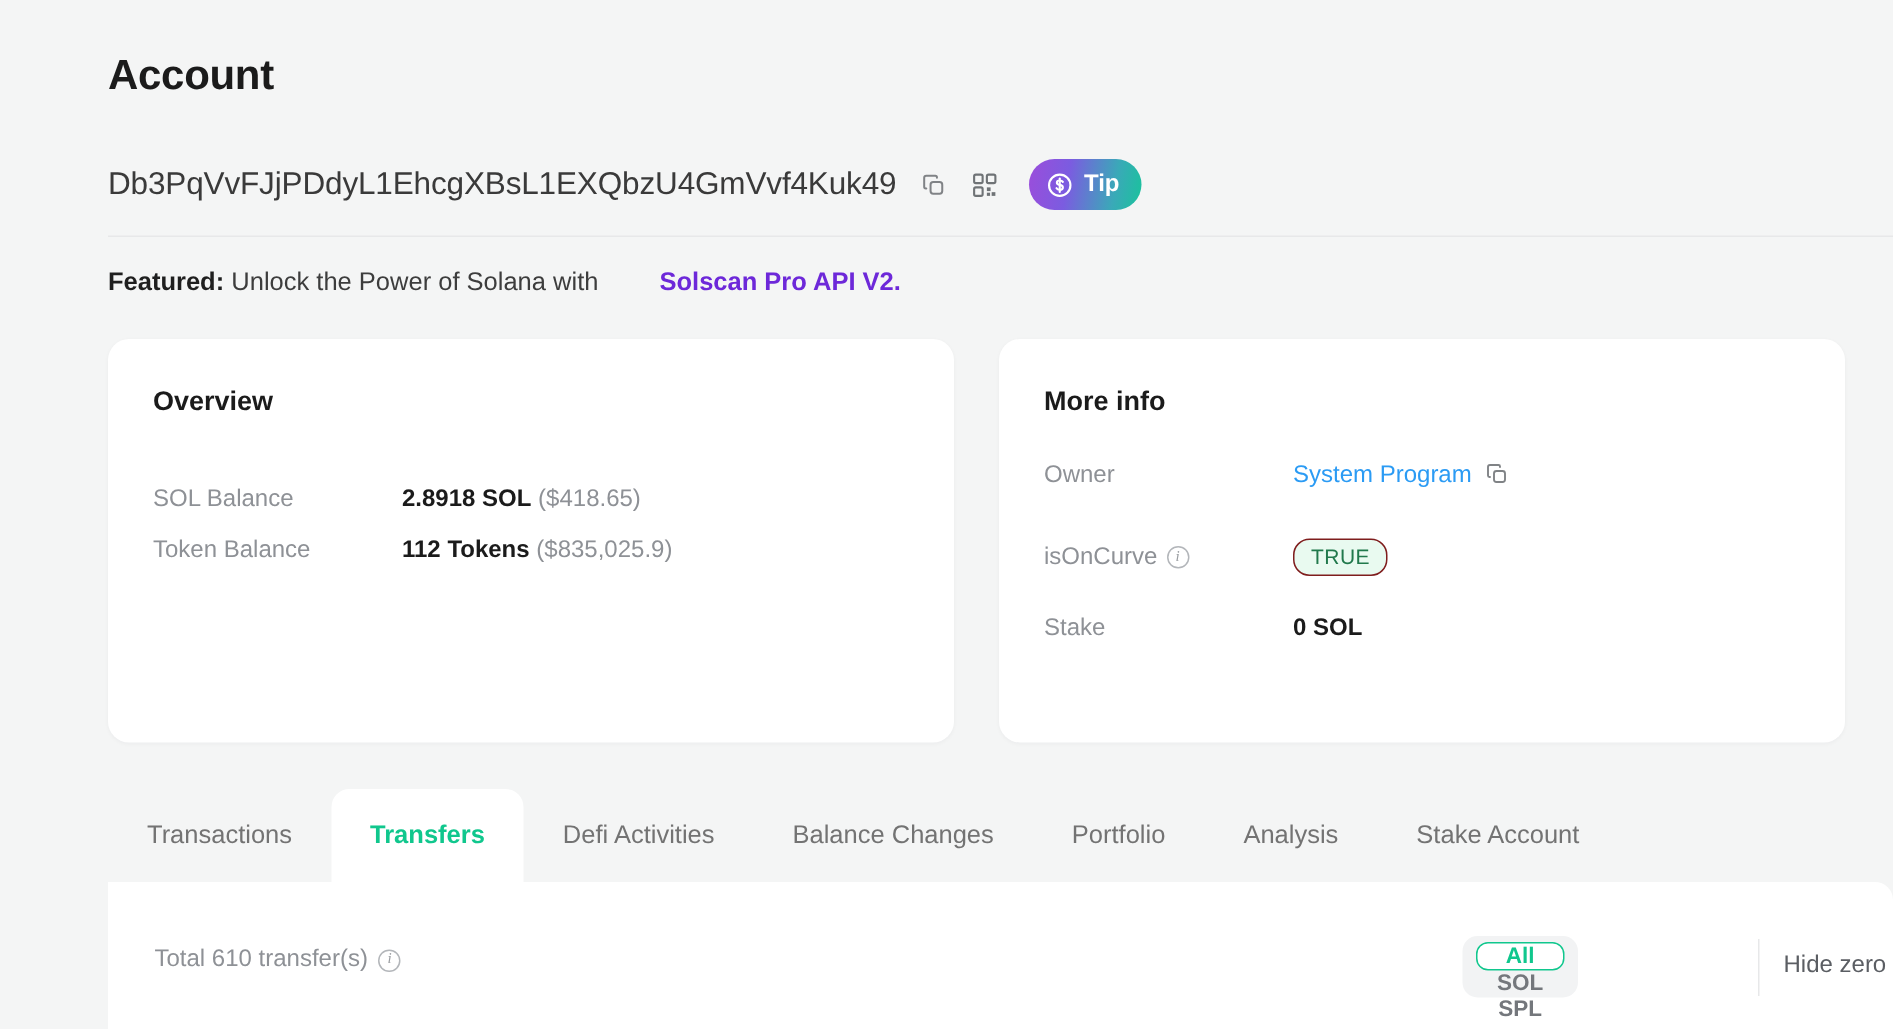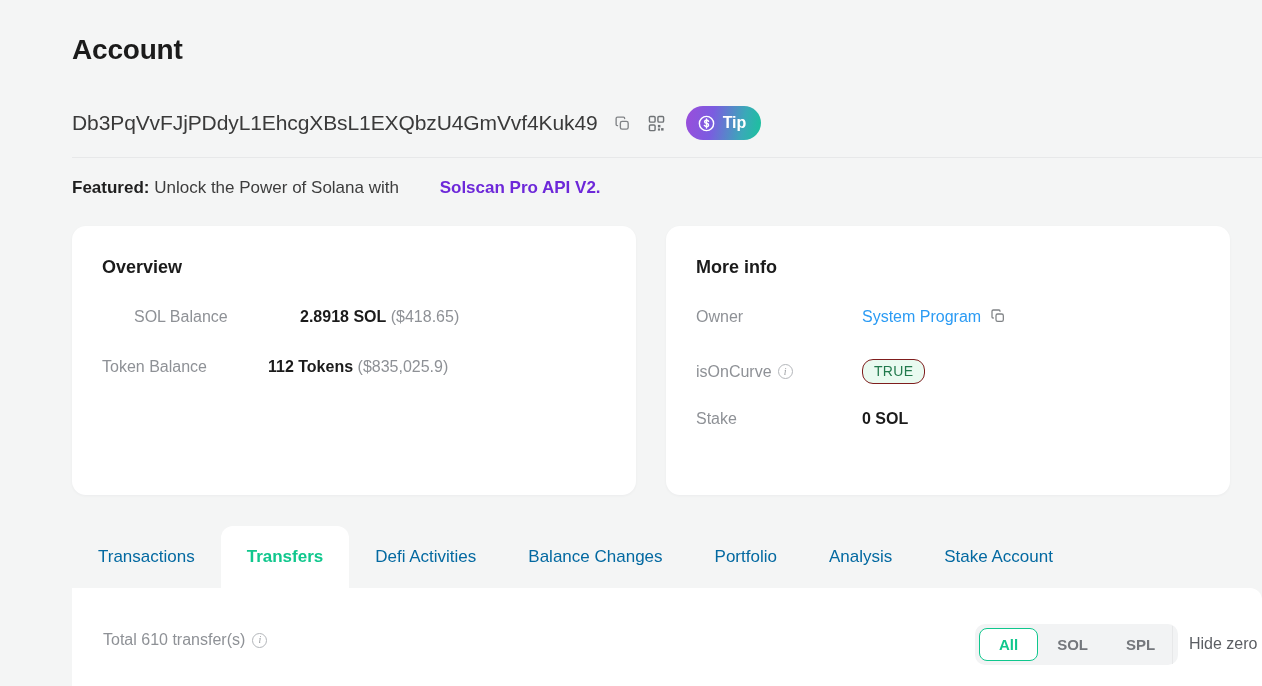--- a/index.html
+++ b/index.html
@@ -127,42 +127,42 @@
     display: flex; align-items: center; justify-content: center; cursor: pointer;
   }
 
   
   .tabs {
     position: absolute; left: 72px; top: 526px; width: 1190px; height: 62px;
     display: flex; align-items: flex-end;
   }
   .tab {
     height: 62px; display: flex; align-items: center; justify-content: center;
-    padding: 0 26px; font-size: 17px; color: #0369a1; cursor: pointer;
+    padding: 0 26px; font-size: 17px; color: #737373; cursor: pointer;
     white-space: nowrap;
   }
   .tab.active {
     background: #ffffff; border-radius: 12px 12px 0 0;
     color: #10c78d; font-weight: 700;
   }
 
   
   .panel {
     position: absolute; left: 72px; top: 588px; width: 1190px; height: 98px;
     background: #ffffff; border-radius: 0 12px 0 0;
   }
   .panel-left {
     position: absolute; left: 31px; top: 43px;
     display: flex; align-items: center; gap: 7px;
     font-size: 16px; color: #8e9196;
   }
   .segmented {
     position: absolute; left: 903px; top: 36px;
     height: 41px; background: #f2f3f4; border-radius: 10px;
-    display: flex; align-items: center; padding: 4px;
+    display: flex; align-items: center; padding: 4px; flex-direction: column;
   }
   .seg {
     height: 33px; padding: 0 19px; display: flex; align-items: center;
     justify-content: center; font-size: 15px; color: #74777c;
     border-radius: 8px; cursor: pointer; font-weight: 700;
   }
   .seg.active {
     background: #ffffff; color: #10c78d;
     border: 1px solid #10c78d;
   }
@@ -216,21 +216,21 @@
 
   <div class="divider"></div>
 
   <div class="featured">
     <b>Featured:</b><span> Unlock the Power of Solana with </span><a href="#">Solscan Pro API V2.</a>
   </div>
 
   <div class="card" id="overview-card">
     <div class="card-title">Overview</div>
 
-    <div class="row" style="top:82px;margin-left:32px;">
+    <div class="row" style="top:98px;">
       <div class="row-label">SOL Balance</div>
       <div class="row-value">
         <b>2.8918 SOL</b>
         <span class="muted">($418.65)</span>
       </div>
     </div>
 
     <div class="row" style="top:132px;">
       <div class="row-label">Token Balance</div>
       <div class="row-value">

